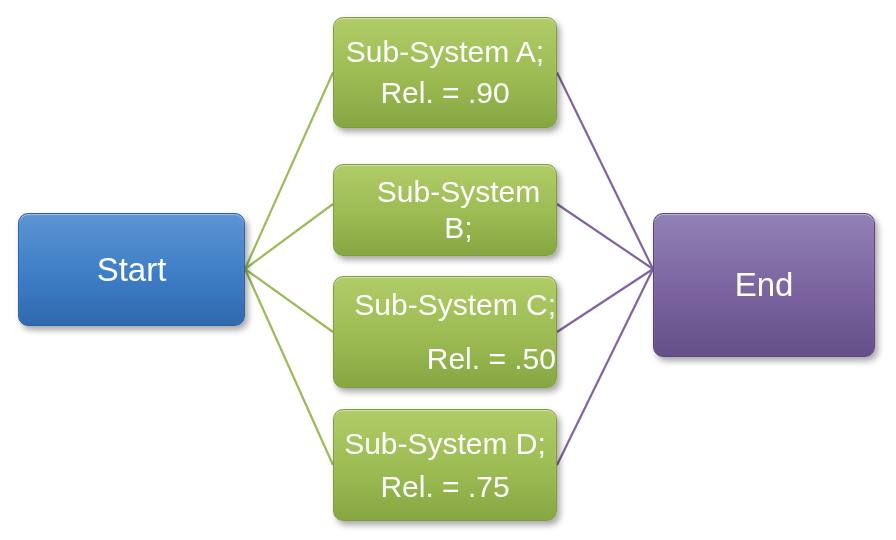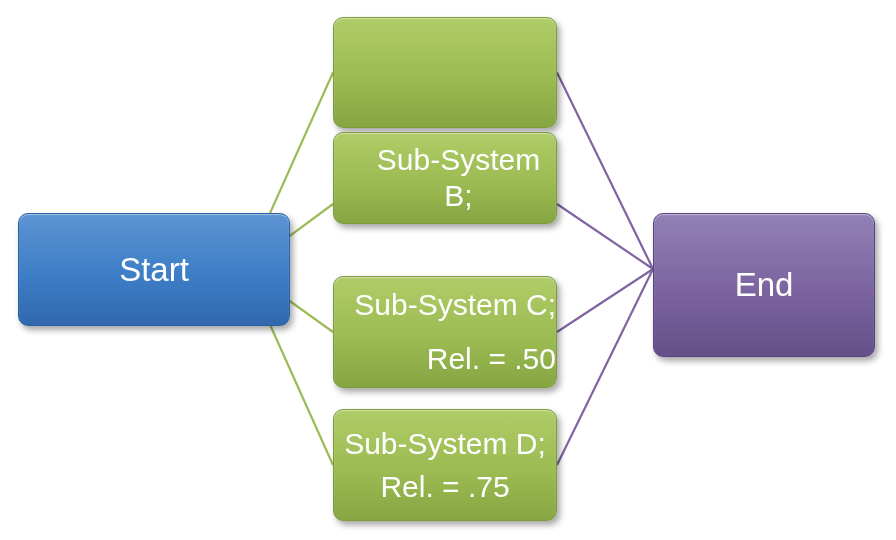--- a/index.html
+++ b/index.html
@@ -28,21 +28,21 @@
     align-items: center;
     justify-content: center;
     text-align: center;
     color: var(--node-text, #ffffff);
     border-radius: 10px;
     box-shadow: 3px 4px 6px rgba(0,0,0,0.35),
                 inset 0 1px 1px rgba(255,255,255,0.45);
     box-sizing: border-box;
   }
   .node-start {
-    left: 18px; top: 213px; width: 272px; height: 113px;
+    left: 18px; top: 213px; width: 227px; height: 113px;
     font-size: 33px;
     background: linear-gradient(180deg, var(--start-top), var(--start-mid) 55%, var(--start-bottom));
     border: 1px solid var(--start-border);
   }
   .node-end {
     left: 653px; top: 213px; width: 222px; height: 144px;
     font-size: 33px;
     background: linear-gradient(180deg, var(--purple-top), var(--purple-mid) 55%, var(--purple-bottom));
     border: 1px solid var(--purple-border);
   }
@@ -50,21 +50,21 @@
     left: 333px; width: 224px;
     flex-direction: column;
     gap: 5px;
     font-size: 30px;
     line-height: 1.2;
     background: linear-gradient(180deg, var(--green-top), var(--green-mid) 55%, var(--green-bottom));
     border: 1px solid var(--green-border);
   }
   .sub.wide-gap { gap: 18px; align-items: flex-end; }
   #sub-a { top: 17px;  height: 111px; }
-  #sub-b { top: 132px; height: 92px; padding-left: 27px; }
+  #sub-b { top: 164px; height: 92px; padding-left: 27px; }
   #sub-c { top: 276px; height: 112px; }
   #sub-d { top: 409px; height: 112px; gap: 7px; }
 </style>
 </head>
 <body>
 
 <div class="canvas">
 
   <svg class="connectors" id="connector-svg" viewBox="0 0 896 540">
       <line x1="245" y1="269" x2="333" y2="72.5" class="line-green"></line>
@@ -75,20 +75,22 @@
       <line x1="557" y1="204" x2="653" y2="269" class="line-purple"></line>
       <line x1="557" y1="332" x2="653" y2="269" class="line-purple"></line>
       <line x1="557" y1="465" x2="653" y2="269" class="line-purple"></line>
     </svg>
 
   <div class="node node-start" id="node-start">
     <span>Start</span>
   </div>
 
   <div class="node sub" id="sub-a">
+    <span>Sub-System A;</span>
+    <span>Rel. = .90</span>
   </div>
 
   <div class="node sub" id="sub-b">
     <span>Sub-System B;</span>
   </div>
 
   <div class="node sub wide-gap" id="sub-c">
     <span>Sub-System C;</span>
     <span>Rel. = .50</span>
   </div>

